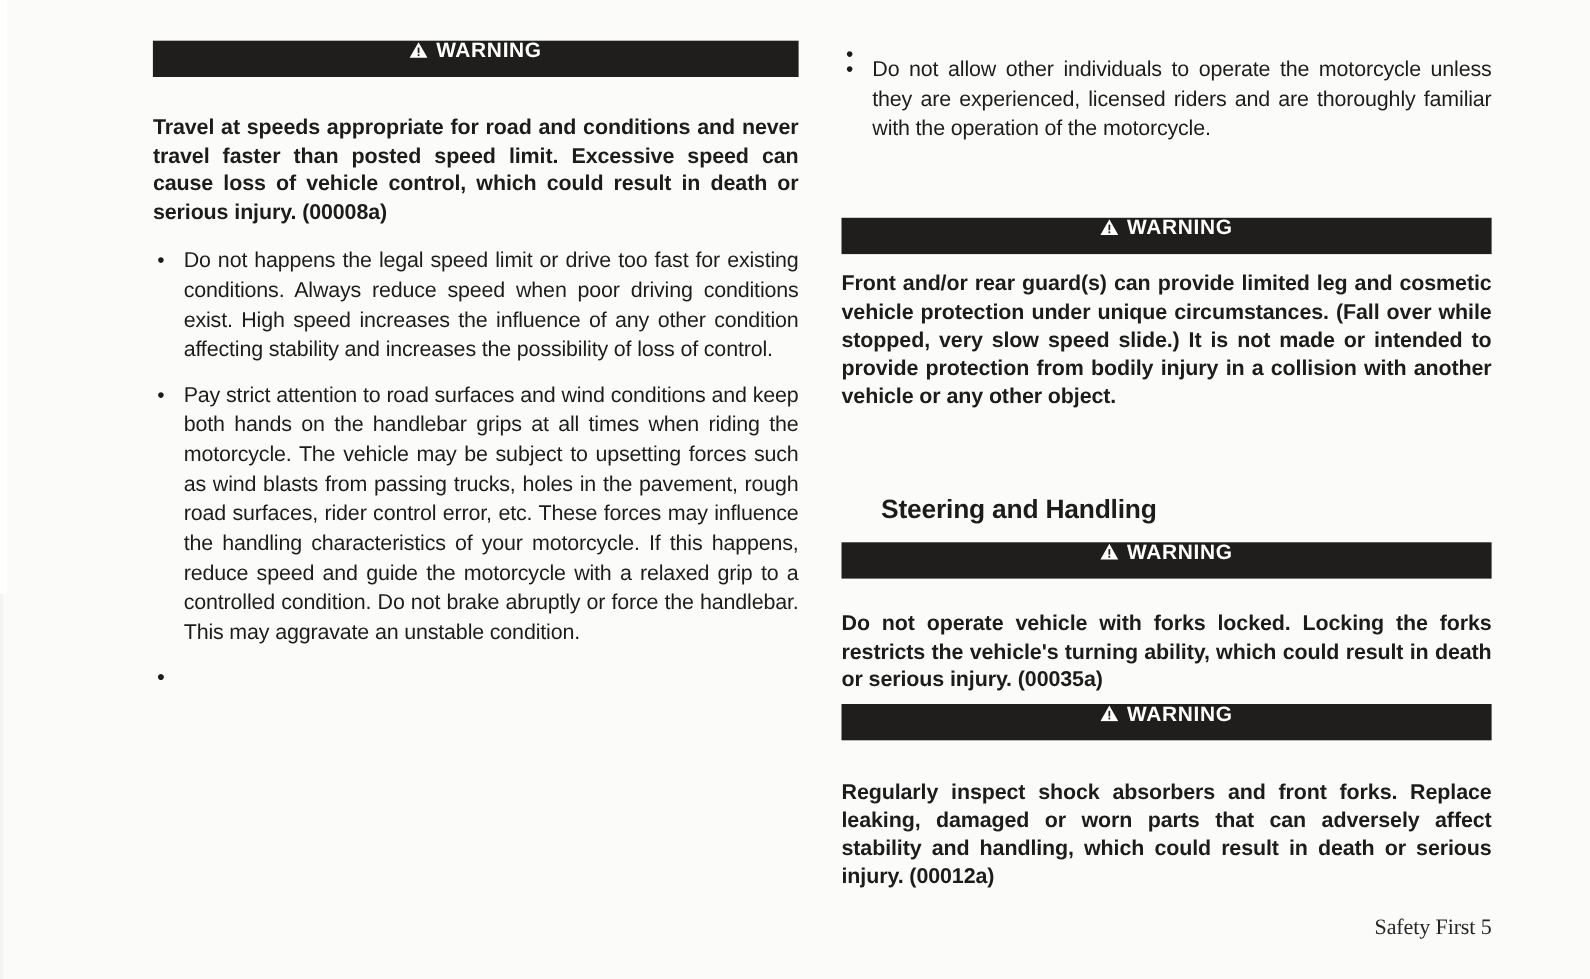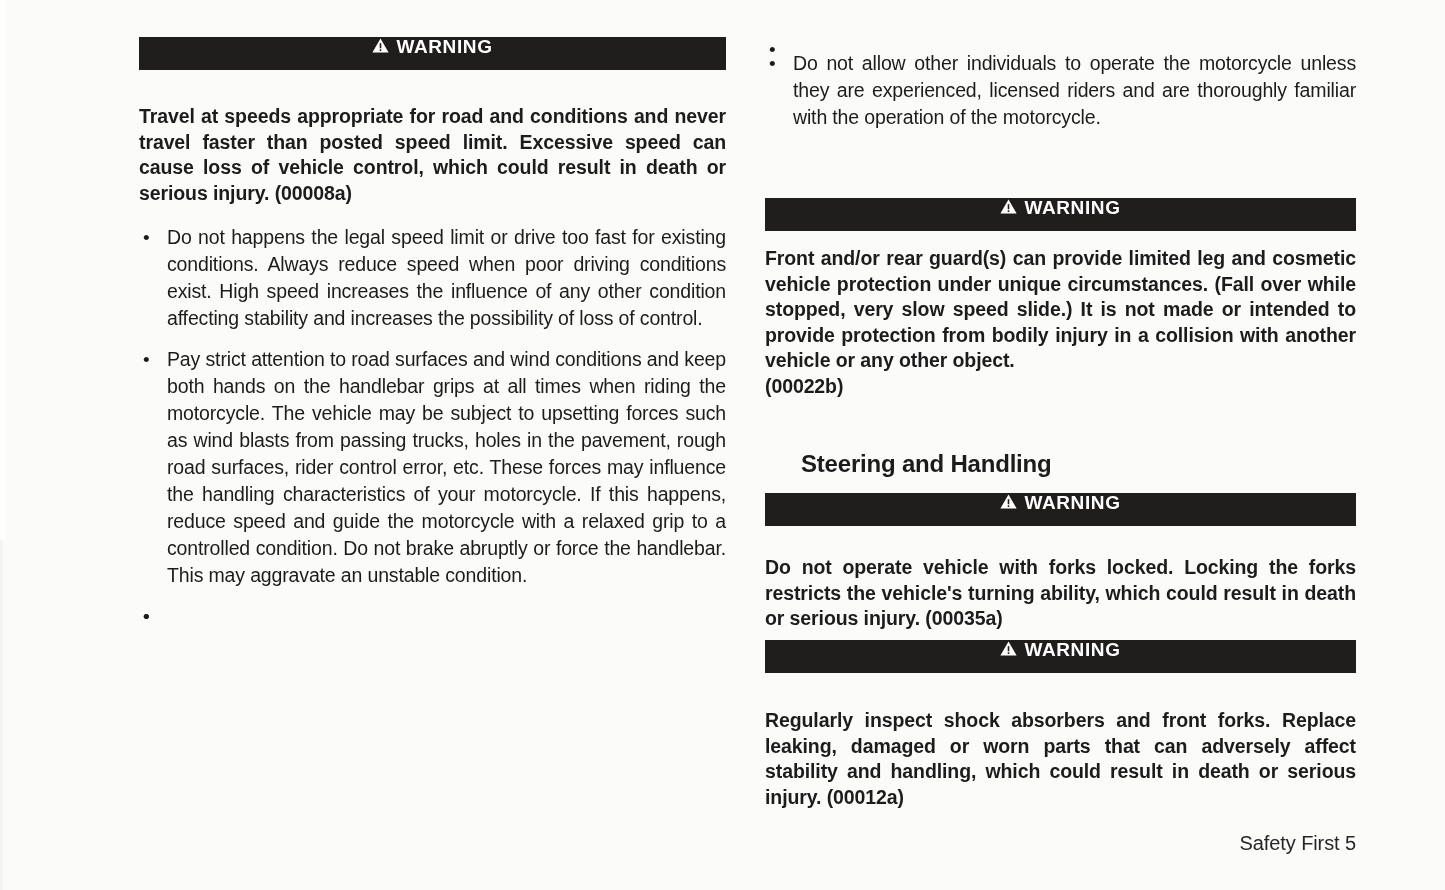--- a/index.html
+++ b/index.html
@@ -111,20 +111,21 @@
     letter-spacing: -0.2px;
   }
 
   .footer {
     position: absolute;
     right: 89px;
     top: 832px;
     font-size: 20px;
     letter-spacing: -0.1px;
     color: #26262a;
+    font-family: Liberation Serif, serif;
   }
 </style>
 </head>
 <body>
 
 <div class="page">
 
   <div class="scan-edge-top"></div>
   <div class="scan-edge-left"></div>
 
@@ -185,21 +186,20 @@
           <path d="M8.5 0.4 L16.6 14.6 L0.4 14.6 Z" fill="#ffffff"></path>
           <rect x="7.7" y="5.2" width="1.6" height="5.1" fill="#201d1d"></rect>
           <rect x="7.7" y="11.3" width="1.6" height="1.7" fill="#201d1d"></rect>
         </svg>
       </span>
       <span class="wlabel">WARNING</span>
     </div>
 
     <div class="warn-text" style="position:absolute; left:0; top:246px; width:591px;">
       <span>Front and/or rear guard(s) can provide limited leg and cosmetic vehicle protection under unique circumstances. (Fall over while stopped, very slow speed slide.) It is not made or intended to provide protection from bodily injury in a collision with another vehicle or any other object.</span>
-      <span class="last-line">(00022b)</span>
     </div>
 
     <h2 class="section-head" style="position:absolute; left:0; top:450px; width:591px;margin-left:36px;">Steering and Handling</h2>
 
     <div class="warning-bar" style="position:absolute; left:0; top:493px; width:591px; height:33px;">
       <span class="wicon">
         <svg viewBox="0 0 17 15" width="17" height="15" aria-hidden="true">
           <path d="M8.5 0.4 L16.6 14.6 L0.4 14.6 Z" fill="#ffffff"></path>
           <rect x="7.7" y="5.2" width="1.6" height="5.1" fill="#201d1d"></rect>
           <rect x="7.7" y="11.3" width="1.6" height="1.7" fill="#201d1d"></rect>

